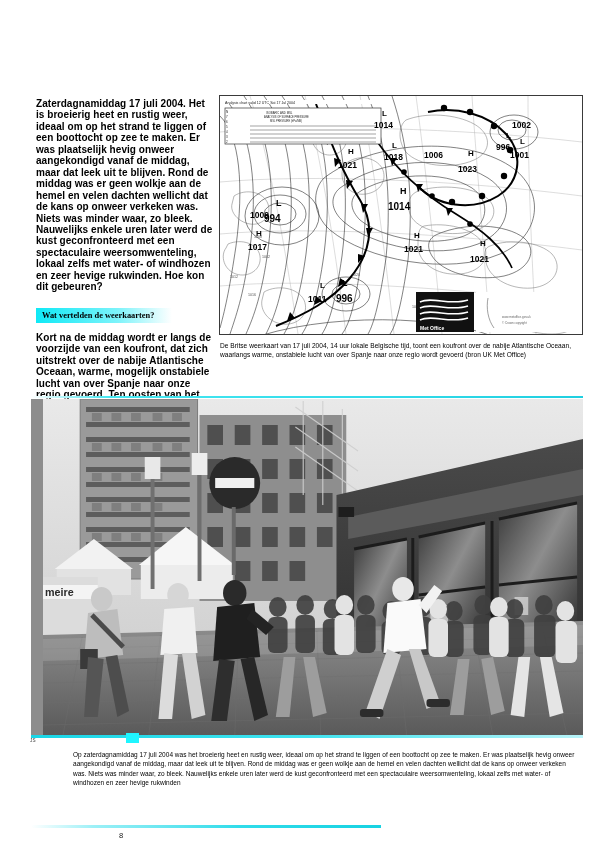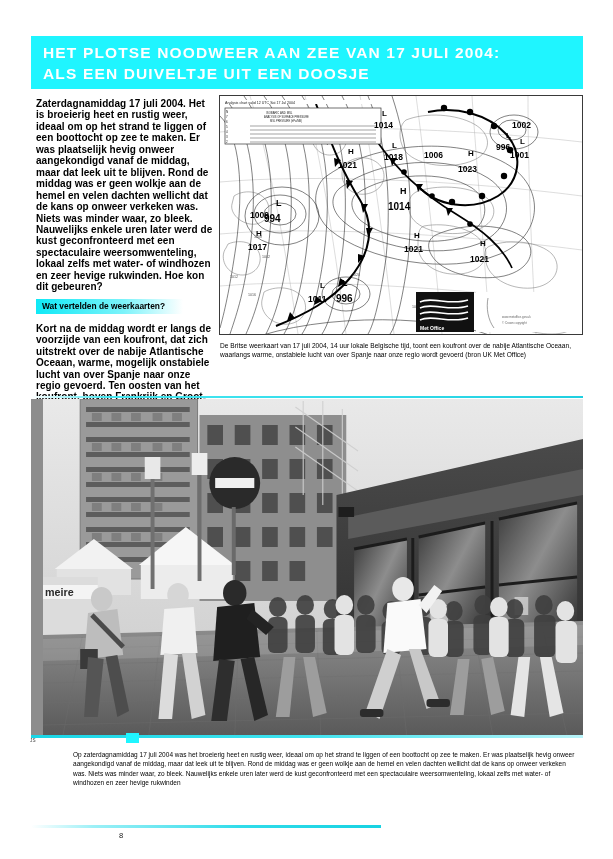--- a/index.html
+++ b/index.html
@@ -47,23 +47,24 @@
   }
   .body-par {
     font-size: 10px;
     line-height: 11.45px;
     color: #000000;
     text-align: left;
     letter-spacing: 0.05px;
     font-weight: bold;
   }
   .subhead-wrap {
-    margin-top: 2px;
+    margin-top: 11px;
     margin-bottom: 9px;
     width: 178px;
+    font-family: Liberation Serif, serif;
   }
   .subhead {
     display: inline-block;
     background: linear-gradient(to right, #0fe9f6 0%, #7df3fa 60%, #ffffff 100%);
     font-size: 8.4px;
     font-weight: bold;
     color: #000000;
     padding: 2px 18px 2px 6px;
     line-height: 11px;
     white-space: nowrap;
@@ -170,24 +171,20 @@
     font-size: 7.6px;
     color: #1a1a1a;
     font-weight: normal;
   }
 </style>
 </head>
 <body>
 
 <div id="page">
 
-  <div class="title-banner">
-    <div class="title-line">HET PLOTSE NOODWEER AAN ZEE VAN 17 JULI 2004:</div>
-    <div class="title-line">ALS EEN DUIVELTJE UIT EEN DOOSJE</div>
-  </div>
 
   <div class="left-col">
     <p class="body-par">Zaterdagnamiddag 17 juli 2004. Het is broeierig heet en rustig weer, ideaal om op het strand te liggen of een boottocht op zee te maken. Er was plaatselijk hevig onweer aangekondigd vanaf de middag, maar dat leek uit te blijven. Rond de middag was er geen wolkje aan de hemel en velen dachten wellicht dat de kans op onweer verkeken was. Niets was minder waar, zo bleek. Nauwelijks enkele uren later werd de kust geconfronteerd met een spectaculaire weersomwenteling, lokaal zelfs met water- of windhozen en zeer hevige rukwinden. Hoe kon dit gebeuren?</p>
     <div class="subhead-wrap">
       <span class="subhead">Wat vertelden de weerkaarten?</span>
     </div>
     <p class="body-par">Kort na de middag wordt er langs de voorzijde van een koufront, dat zich uitstrekt over de nabije Atlantische Oceaan, warme, mogelijk onstabiele lucht van over Spanje naar onze regio gevoerd. Ten oosten van het koufront, boven Frankrijk en Groot-Brittannië bevinden zich enkele thermische 'vores'.</p>
   </div>
 
   <div class="map-box">

